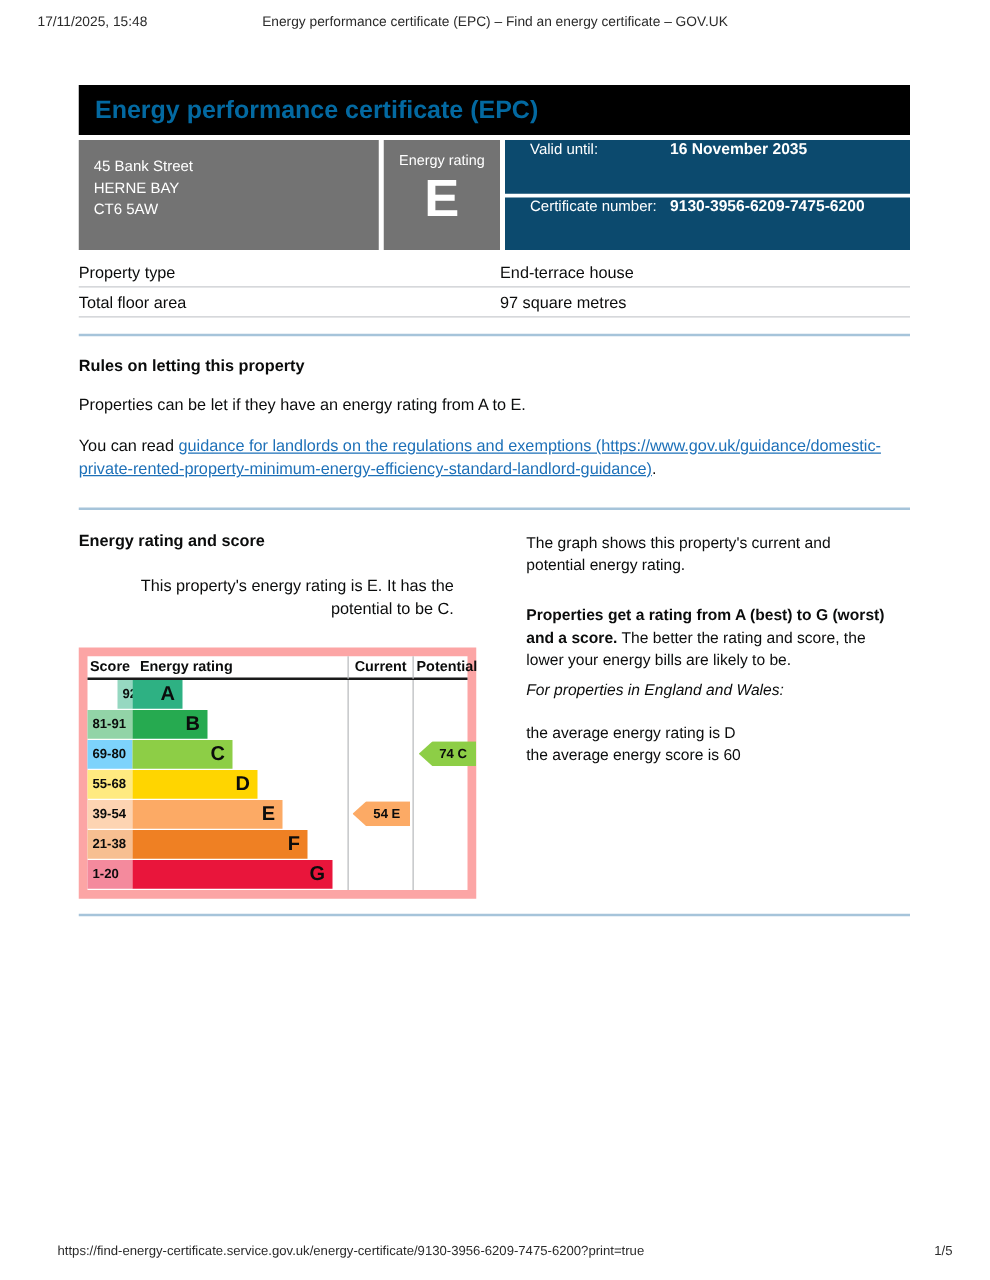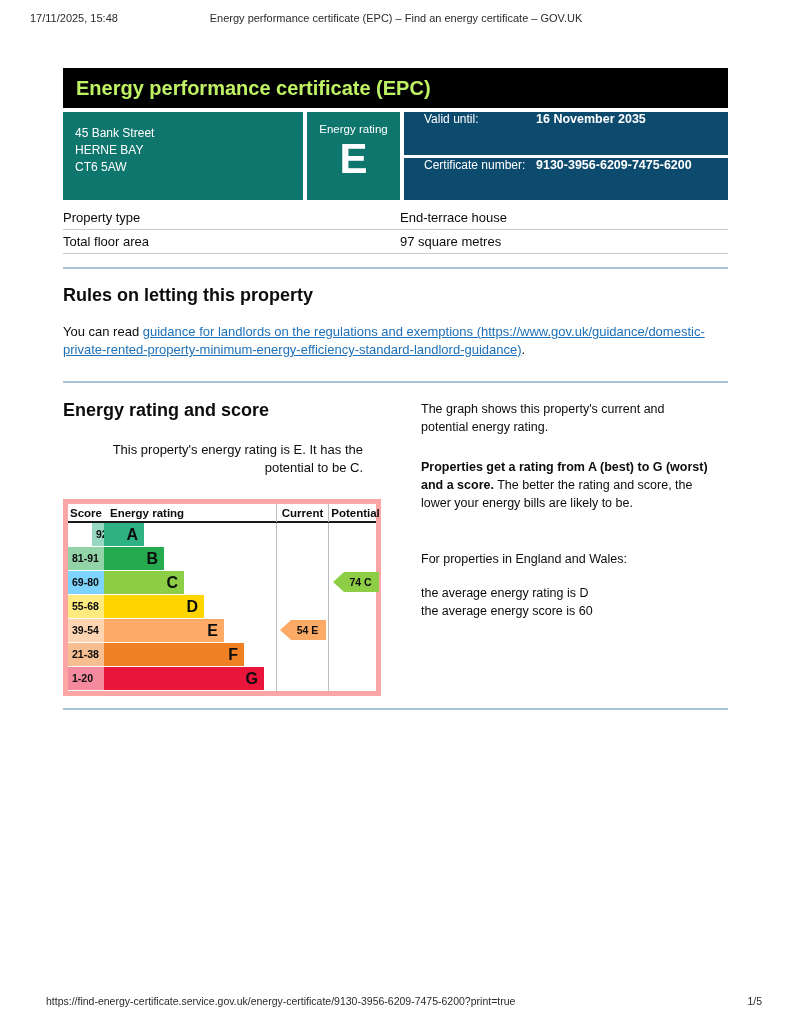--- a/index.html
+++ b/index.html
@@ -14,67 +14,67 @@
   .print-header .dt { position:absolute; left:0; top:0; }
   .print-header .ttl { position:absolute; left:0; right:0; top:0; text-align:center; }
   .print-footer { position:absolute; bottom:16px; left:30px; right:30px; height:13px;
     font-size:10.5px; color:#2b2b2b; }
   .print-footer .url { position:absolute; left:16px; top:0; }
   .print-footer .pg { position:absolute; right:0; top:0; }
 
   
   .content { position:absolute; left:63px; top:0; width:665px; }
 
-  .banner { margin-top:68px; background:#000000; color:#bef264; height:40px;
+  .banner { margin-top:68px; background:#000000; color:#0369a1; height:40px;
     display:flex; align-items:center; padding:0 13px; }
   .banner h1 { font-size:20px; font-weight:bold; }
 
   .summary { margin-top:4px; display:flex; gap:4px; height:88px; }
-  .summary .panel { background:#0f766e; color:#ffffff; }
+  .summary .panel { background:#737373; color:#ffffff; }
   .panel.address { width:240px; padding:13px 12px; font-size:12px; line-height:17px; }
   .panel.rating { width:93px; display:flex; flex-direction:column; align-items:center; padding-top:11px; }
   .panel.rating .lbl { font-size:11.5px; }
   .panel.rating .big { font-size:42px; font-weight:bold; line-height:48px; }
   .summary .right { flex:1; display:flex; flex-direction:column; gap:3px; }
   .summary .right .row { background:#0c4a6e; color:#ffffff; flex:1;
     display:flex; align-items:flex-start; padding:0 20px; font-size:12px; }
   .summary .right .row .lbl { width:112px; }
   .summary .right .row .val { font-weight:bold; font-size:12.5px; }
 
   .facts { margin-top:6px; }
   .facts .frow { display:flex; height:24px; align-items:center; border-bottom:1px solid #c9cccf;
     font-size:13px; }
   .facts .frow .flabel { width:337px; }
 
   hr.blue { border:none; height:2px; background:#a6c4da; }
   .hr1 { margin-top:13px; }
   .hr2 { margin-top:22px; }
   .hr3 { margin-top:12px; }
 
-  h2.section { font-size:18px; font-weight:bold; }
+  h2.section { font-size:13px; font-weight:bold; }
   .rules h2 { margin-top:16px; }
   .rules .p1 { margin-top:16px; font-size:13px; }
   .rules .p2 { margin-top:17px; font-size:13px; line-height:18px; white-space:pre-line; }
 
   a.link { color:#1d70b8; text-decoration:underline; cursor:pointer; }
 
   .cols { margin-top:17px; display:flex; gap:48px; }
   .col-left { width:310px; }
   .col-right { flex:1; font-size:12.5px; line-height:18px; }
 
   .col-left .p1 { margin-top:20px; font-size:13px; line-height:18px; white-space:pre-line; width:300px;text-align:right; }
   .col-left .plink { margin-top:26px; font-size:13px; line-height:18px; white-space:pre-line; }
 
   .col-right p { white-space:pre-line; }
   .col-right .rp2 { margin-top:22px; }
-  .col-right .rp3 { margin-top:38px; }
+  .col-right .rp3 { margin-top:6px;font-style:italic; }
   .col-right .rp4 { margin-top:16px; }
 
   
-  .chart { margin-top:22px; width:318px; border:5px solid #fca5a5; background:#ffffff; }
+  .chart { margin-top:22px; width:318px; border:7px solid #fca5a5; background:#ffffff; }
   .chart-header { display:grid; grid-template-columns:36px 172px 52px 54px; height:19px;
     border-bottom:2px solid #1a1a1a; font-size:11.5px; font-weight:bold; }
   .chart-header .hc { line-height:18px; }
   .chart-header .h-score { text-align:center; }
   .chart-header .h-rating { padding-left:6px; }
   .chart-header .h-cur, .chart-header .h-pot { text-align:center; border-left:1px solid #b9bcbe; }
 
   .chart-body { display:grid; grid-template-columns:36px 172px 52px 54px; position:relative; }
   .score-col .cell { height:23px; margin-bottom:1px; font-size:10.5px; font-weight:bold;
     line-height:23px; padding-left:4px; }
@@ -131,20 +131,21 @@
     <div class="frow">
       <span class="flabel">Total floor area</span>
       <span class="fvalue">97 square metres</span>
     </div>
   </div>
 
   <hr class="blue hr1">
 
   <div class="rules">
     <h2 class="section">Rules on letting this property</h2>
+    <p class="p1">Properties can be let if they have an energy rating from A to E.</p>
     <p class="p2"><span>You can read </span><a class="link">guidance for landlords on the regulations and exemptions (https://www.gov.uk/guidance/domestic-
 private-rented-property-minimum-energy-efficiency-standard-landlord-guidance)</a><span>.</span></p>
   </div>
 
   <hr class="blue hr2">
 
   <div class="cols">
     <div class="col-left">
       <h2 class="section">Energy rating and score</h2>
       <p class="p1">This property's energy rating is E. It has the

